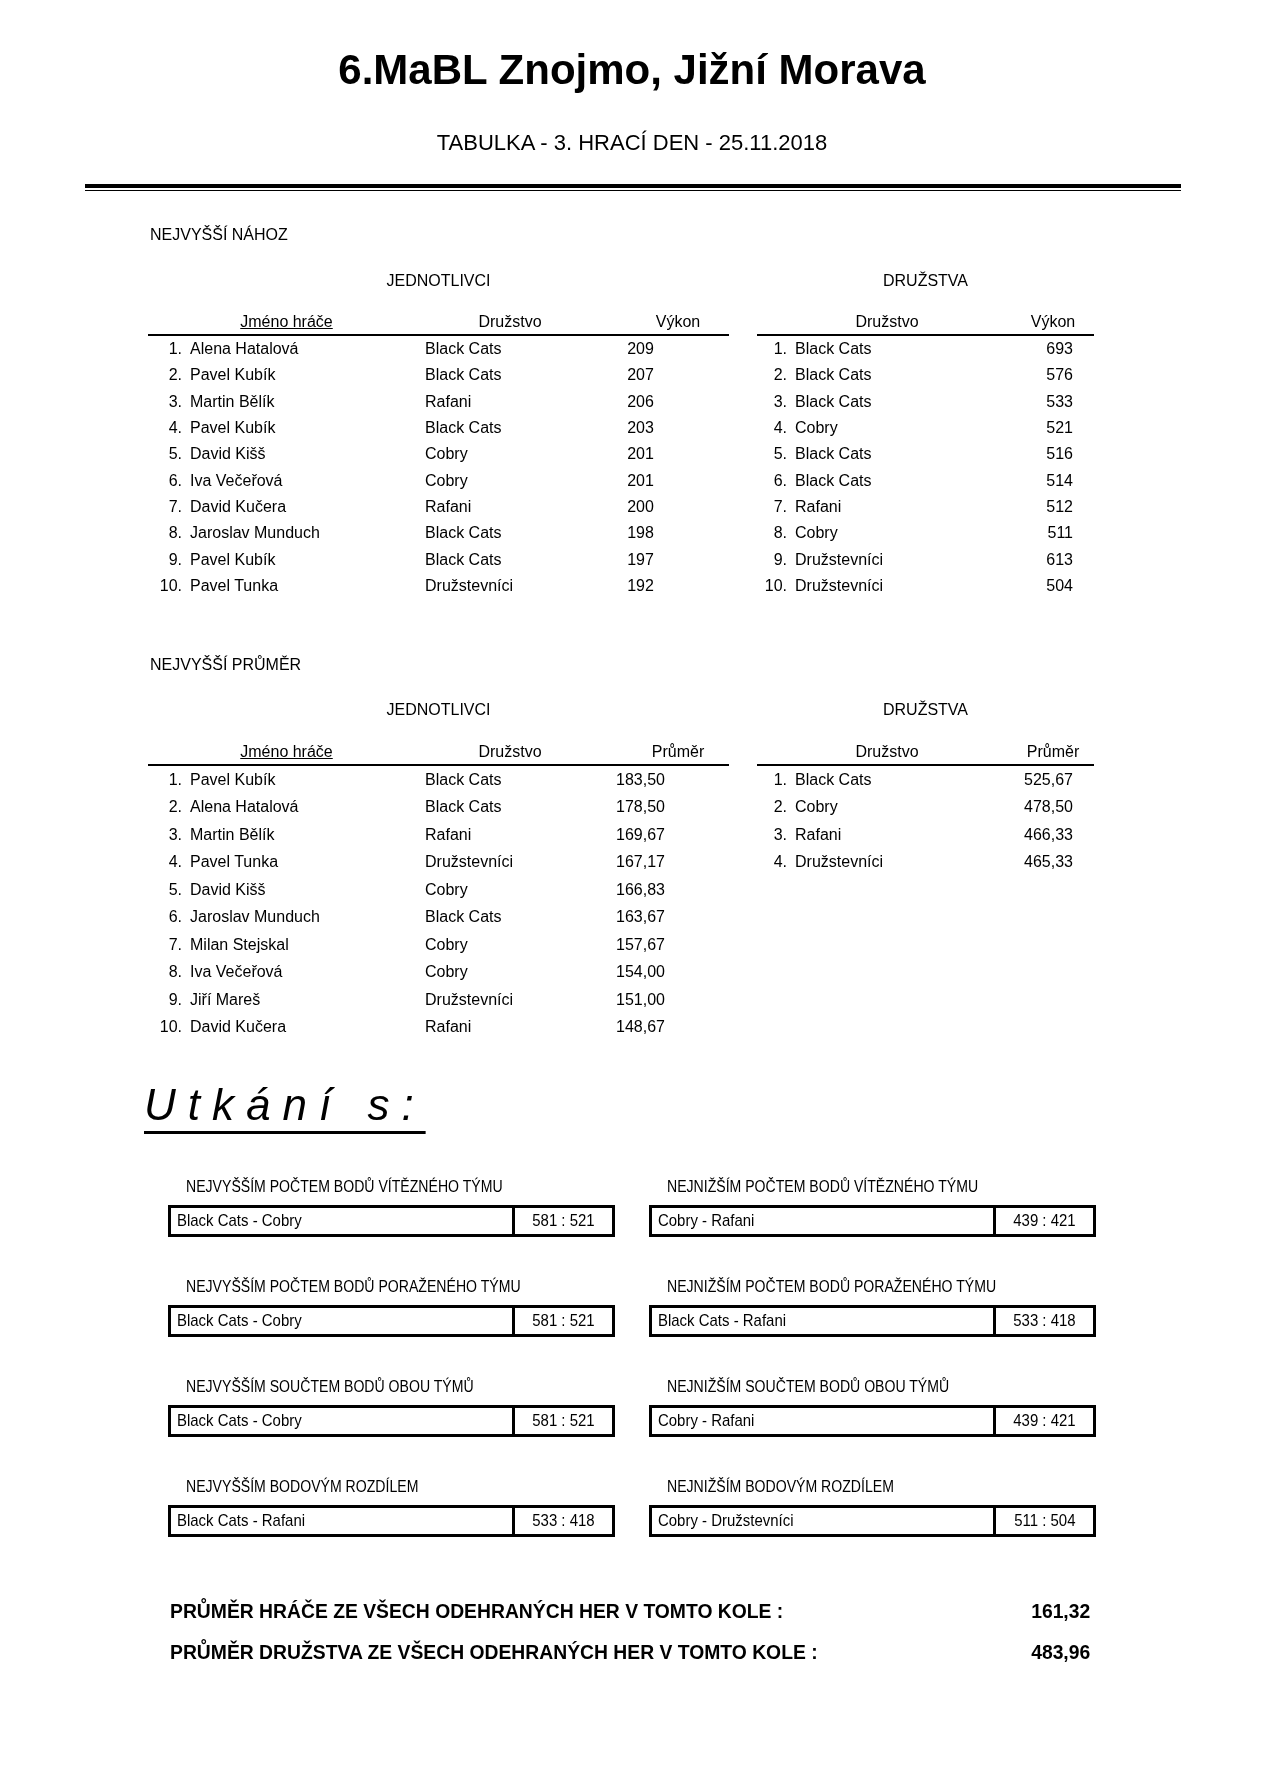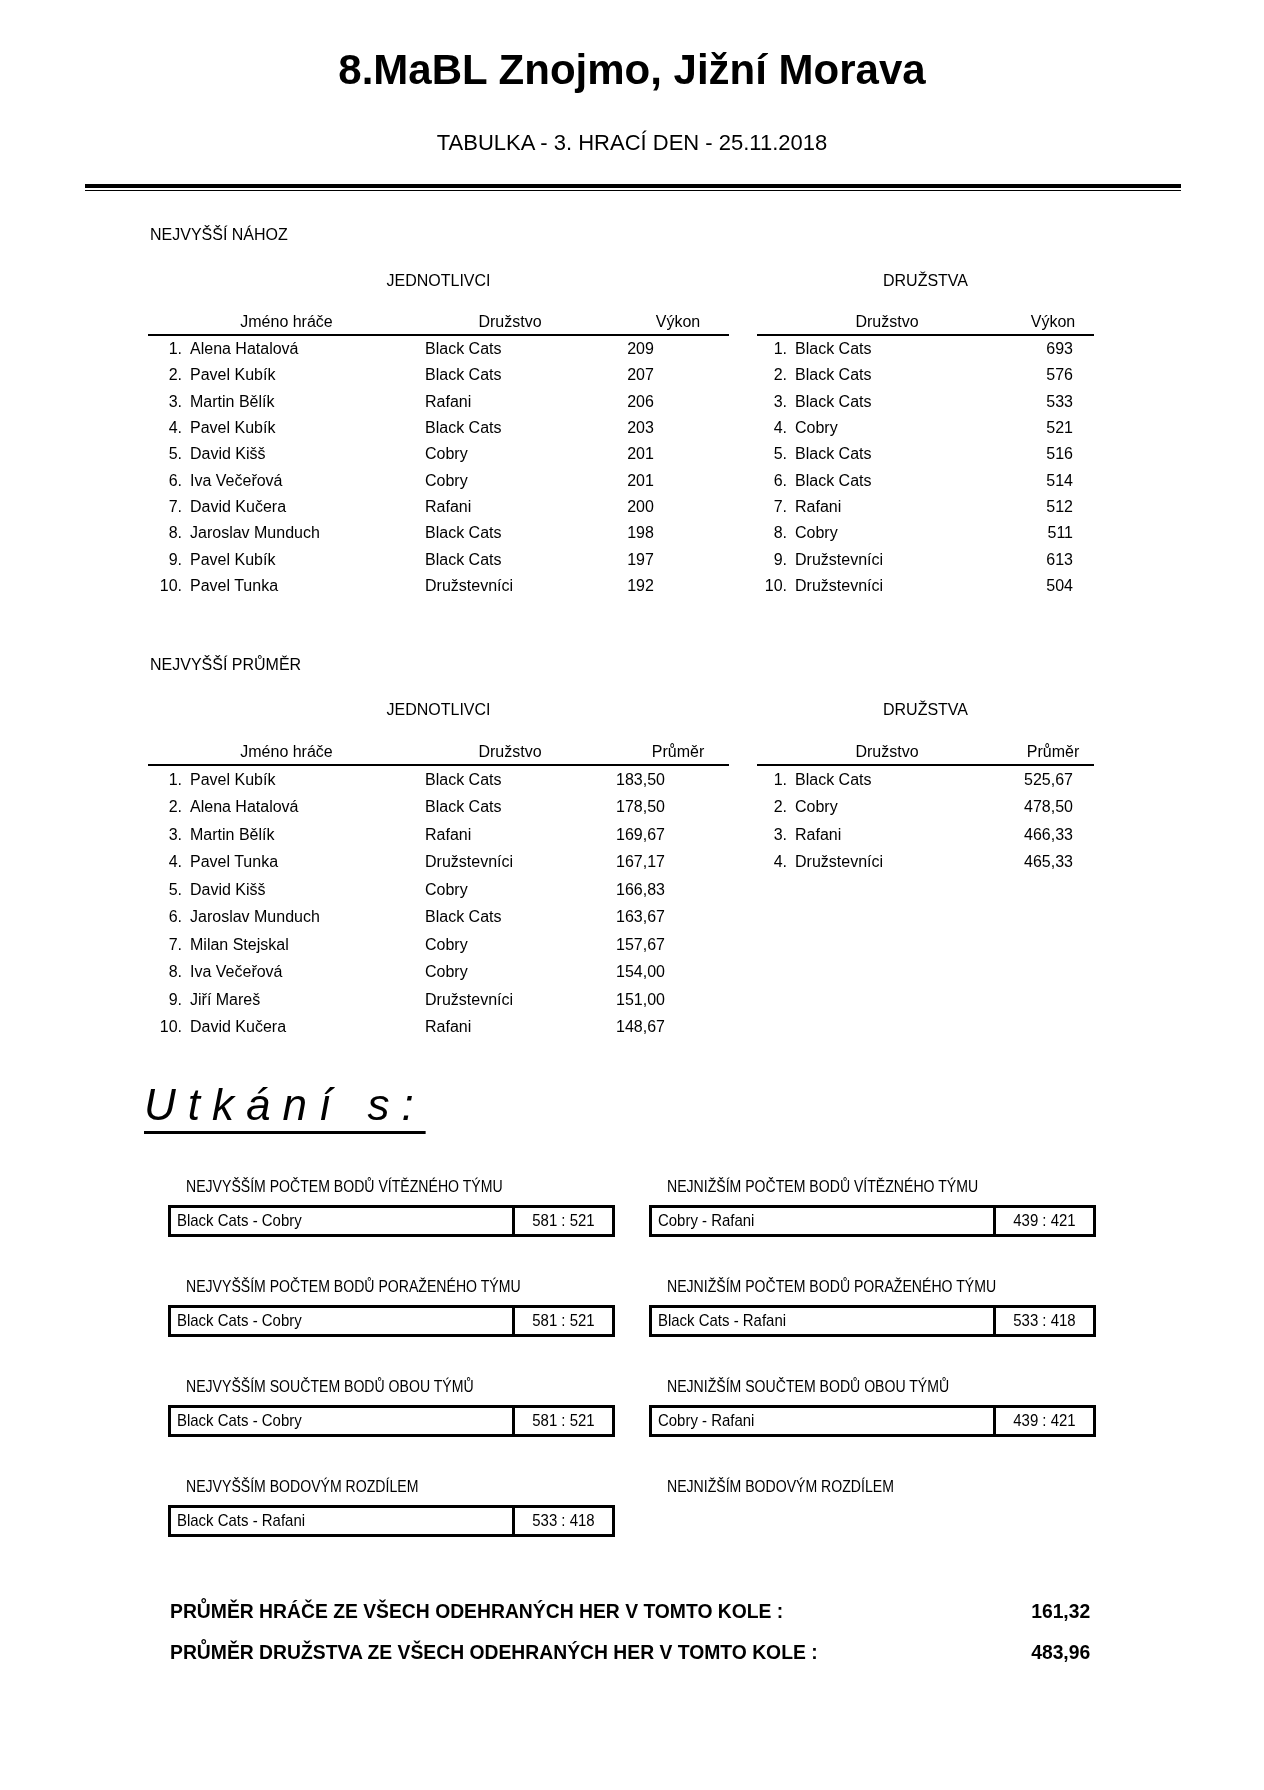--- a/index.html
+++ b/index.html
@@ -15,21 +15,21 @@
 
   .sec-heading{position:absolute;left:150px;font-size:16px;
     text-underline-offset:3px;}
   .col-title{position:absolute;font-size:16px;text-align:center;}
 
   .tbl{position:absolute;font-size:16px;}
   .tbl-ind{left:148px;width:581px;}
   .tbl-team{left:757px;width:337px;}
   .tbl-head{position:relative;height:26px;border-bottom:2px solid #000;}
   .tbl-head .h{position:absolute;bottom:3px;text-align:center;}
-  .h-name{left:0;width:277px;}
+  .h-name{left:0;width:277px;text-decoration:underline;}
   .h-team-ind{left:277px;width:170px;}
   .h-val-ind{left:460px;width:140px;}
   .h-team-t{left:0;width:260px;}
   .h-val-t{left:226px;width:140px;}
 
   .row{display:flex;align-items:center;height:26.3px;}
   .tbl-p .row{height:27.5px;}
   .c-rank{width:34px;text-align:right;white-space:pre;}
   .c-name{width:243px;padding-left:8px;box-sizing:border-box;}
   .c-team{width:170px;}
@@ -56,21 +56,21 @@
   .sum-row{display:flex;justify-content:space-between;align-items:center;height:41px;
     font-weight:700;font-size:21px;}
   .sum-label .condb{display:inline-block;transform:scaleX(0.92);transform-origin:0 50%;white-space:nowrap;}
   .sum-value{display:inline-block;transform:scaleX(0.92);transform-origin:100% 50%;}
 </style>
 </head>
 <body>
 
 <div class="page">
 
-  <div class="title">8.MaBL Znojmo, Jižní Morava</div>
+  <div class="title">6.MaBL Znojmo, Jižní Morava</div>
   <div class="subtitle">TABULKA - 3. HRACÍ DEN - 25.11.2018</div>
   <div class="rule"></div>
 
   <div class="sec-heading" style="top:226px">NEJVYŠŠÍ NÁHOZ</div>
   <div class="col-title" style="top:272px;left:148px;width:581px">JEDNOTLIVCI</div>
   <div class="col-title" style="top:272px;left:757px;width:337px">DRUŽSTVA</div>
 
   <div class="tbl tbl-ind" style="top:308px">
     <div class="tbl-head">
       <span class="h h-name">Jméno hráče</span>
@@ -436,20 +436,28 @@
           <span class="score">
             <span class="cond-c">533 : 418</span>
           </span>
         </div>
       </div>
 
       <div class="utkani-item">
         <div class="utkani-label">
           <span class="cond">NEJNIŽŠÍM BODOVÝM ROZDÍLEM</span>
         </div>
+        <div class="utkani-box">
+          <span class="match">
+            <span class="cond">Cobry - Družstevníci</span>
+          </span>
+          <span class="score">
+            <span class="cond-c">511 : 504</span>
+          </span>
+        </div>
       </div>
     </div>
 
   <div class="summary">
 
       <div class="sum-row">
         <span class="sum-label">
           <span class="condb">PRŮMĚR HRÁČE ZE VŠECH ODEHRANÝCH HER V TOMTO KOLE :</span>
         </span>
         <span class="sum-value">161,32</span>

